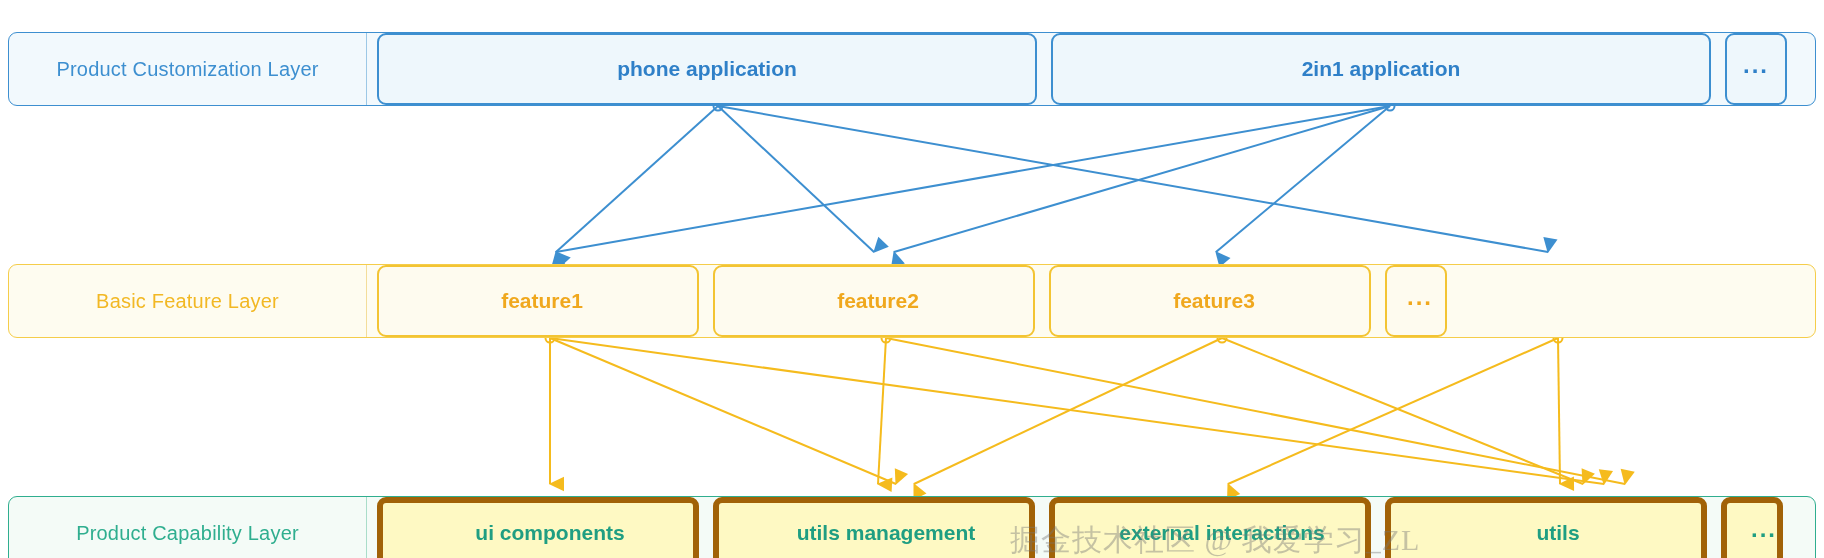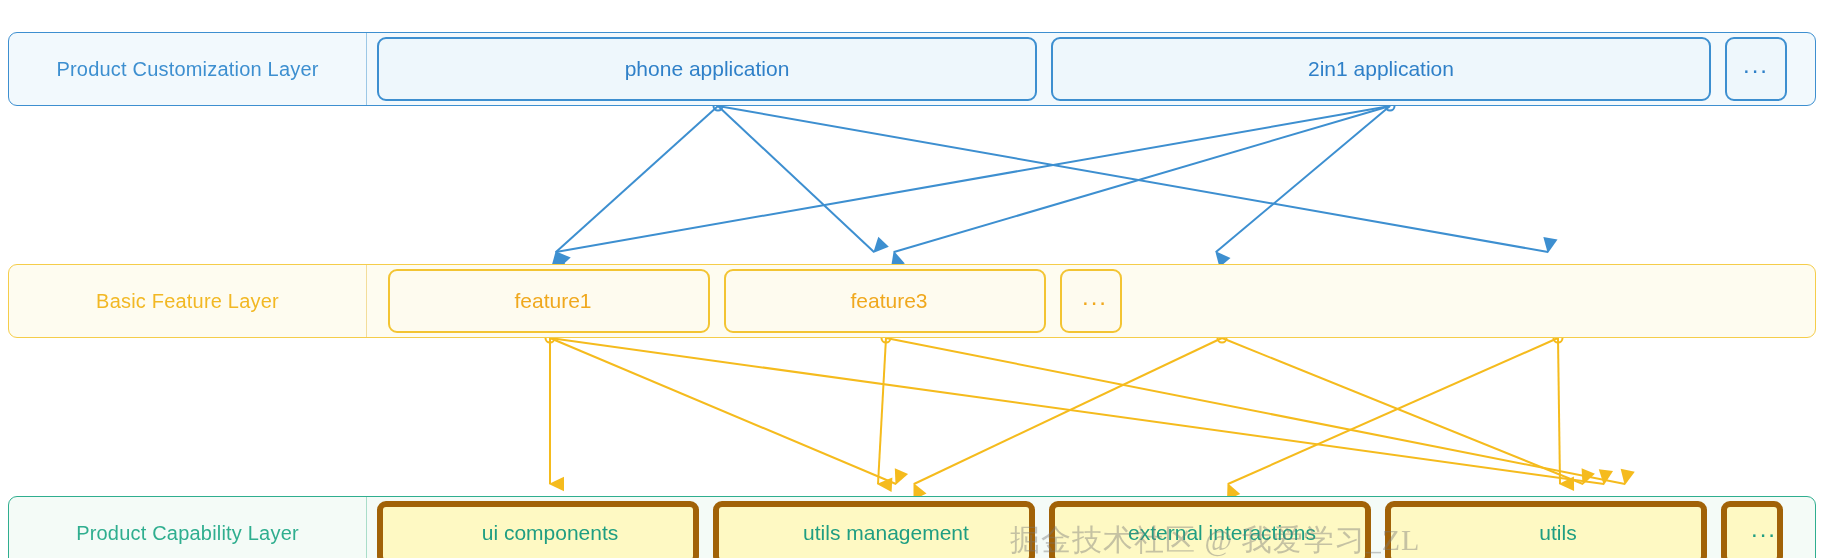--- a/index.html
+++ b/index.html
@@ -26,41 +26,41 @@
   .layer.blue  .layer-label{color:#3d8fd0;border-right:1.5px solid #9cc8e6;}
   .layer.amber .layer-label{color:#f2b824;border-right:1.5px solid #f3dd9a;}
   .layer.green .layer-label{color:#2fae8f;border-right:1.5px solid #a9ddc9;}
 
   .nodes{
     flex:1;display:flex;align-items:center;gap:0;
     padding:0 8px 0 10px;box-sizing:border-box;position:relative;
   }
 
   .node{
-    height:64px;box-sizing:border-box;border-radius:9px;
+    height:72px;box-sizing:border-box;border-radius:9px;
     display:flex;align-items:center;justify-content:center;
-    font-size:21px;font-weight:normal;margin-right:14px;
+    font-size:21px;font-weight:bold;margin-right:14px;
   }
   .layer.blue  .node{border:2px solid #3d8fd0;background:#eef7fc;color:#2f80c8;}
   .layer.amber .node{border:2px solid #f3c433;background:#fefbef;color:#f0a81e;padding-left:8px;}
   .layer.green .node{border:6px solid #a16207;background:#fef9c3;color:#1f9e82;padding-left:24px;}
 
   .node.ellipsis{
     width:62px;flex:0 0 62px;margin-right:0;font-size:24px;letter-spacing:2px;
     padding-bottom:8px;
   }
 
   
   .w-phone {width:660px;flex:0 0 660px;}
   .w-2in1  {width:660px;flex:0 0 660px;text-align:center;}
   
   .w-feat  {width:322px;flex:0 0 322px;}
 
   #layer-top    {top:8px;}
-  #layer-middle {top:240px;gap:11px;}
+  #layer-middle {top:240px;}
   #layer-bottom {top:472px;}
 
   
   #wires{position:absolute;left:0;top:0;width:1824px;height:558px;pointer-events:none;}
 
   
   #watermark{
     position:absolute;left:1010px;top:496px;
     font-size:30px;color:rgba(120,120,120,.42);
     font-family:Liberation Serif, serif;white-space:nowrap;
@@ -120,20 +120,21 @@
       <div class="node w-phone">phone application</div>
       <div class="node w-2in1">2in1 application</div>
       <div class="node ellipsis">...</div>
     </div>
   </div>
 
   <div class="layer amber" id="layer-middle">
     <div class="layer-label">Basic Feature Layer</div>
     <div class="nodes">
       <div class="node w-feat">feature1</div>
+      <div class="node w-feat">feature2</div>
       <div class="node w-feat">feature3</div>
       <div class="node ellipsis">...</div>
     </div>
   </div>
 
   <div class="layer green" id="layer-bottom">
     <div class="layer-label">Product Capability Layer</div>
     <div class="nodes">
       <div class="node w-feat">ui components</div>
       <div class="node w-feat">utils management</div>

